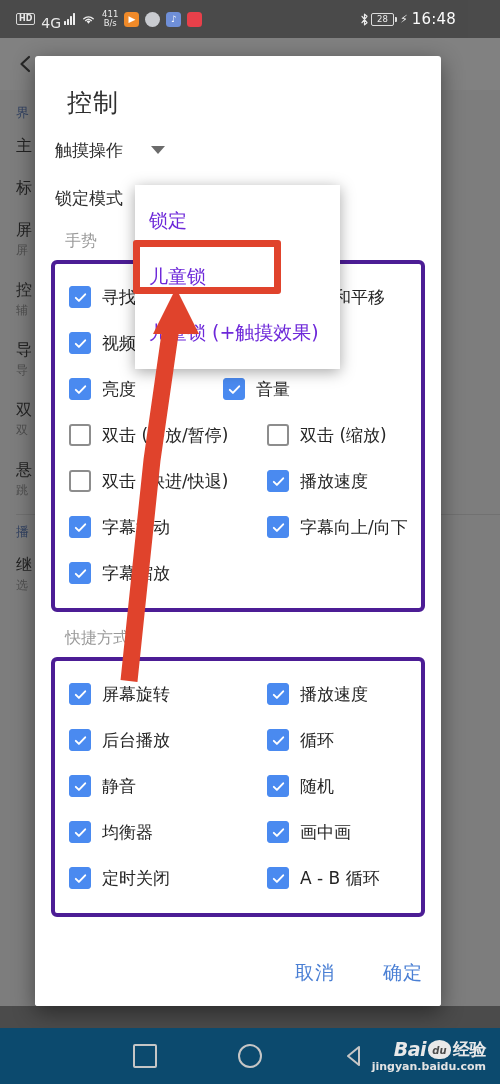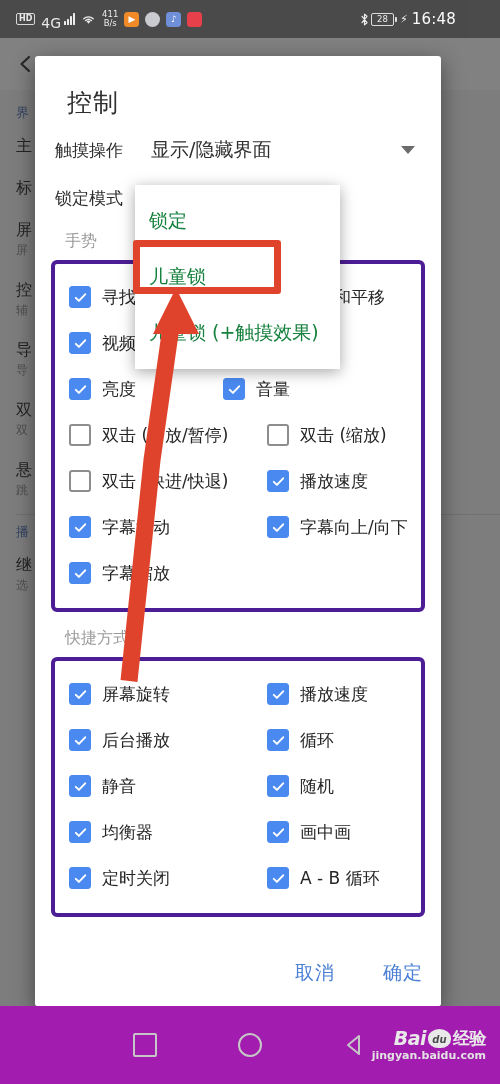--- a/index.html
+++ b/index.html
@@ -296,21 +296,21 @@
     box-shadow: 0 3px 14px rgba(0,0,0,0.35);
     z-index: 40;
     padding: 8px 0;
     box-sizing: border-box;
   }
   .dd-item {
     height: 56px;
     display: flex;
     align-items: center;
     padding-left: 14px;
-    color: #15803d;
+    color: #6d28d9;
     font-size: 19px;
     white-space: nowrap;
     box-sizing: border-box;
   }
 
   
   #annot-box {
     position: absolute;
     left: 133px;
     top: 240px;
@@ -328,22 +328,22 @@
     width: 500px; height: 1084px;
     z-index: 51;
     pointer-events: none;
   }
 
   
   #navbar {
     position: absolute;
     bottom: 0; left: 0;
     width: 500px;
-    height: 78px;
-    background: #a21caf;
+    height: 56px;
+    background: #0c4a6e;
     z-index: 60;
   }
   .nav-btn {
     position: absolute;
     top: 50%;
     transform: translateY(-50%);
   }
   #nav-recent { left: 133px; width: 24px; height: 24px; border: 2px solid #c6c6c6; border-radius: 2px; box-sizing: border-box; }
   #nav-home   { left: 238px; width: 24px; height: 24px; border: 2px solid #c6c6c6; border-radius: 50%; box-sizing: border-box; }
   #nav-back   { left: 343px; width: 24px; height: 24px; }
@@ -450,21 +450,20 @@
     </div>
   </div>
   <div id="bg-dim"></div>
 
   <div id="dialog">
     <div id="dlg-title">控制</div>
 
     <div class="dlg-field-row">
       <div class="dlg-field-label">触摸操作</div>
       <div class="dlg-select">
-        <span class="val">显示/隐藏界面</span>
         <span class="caret"></span>
       </div>
     </div>
 
     <div class="dlg-field-row">
       <div class="dlg-field-label">锁定模式</div>
       <div class="dlg-select">
         <span class="val"></span>
       </div>
     </div>

